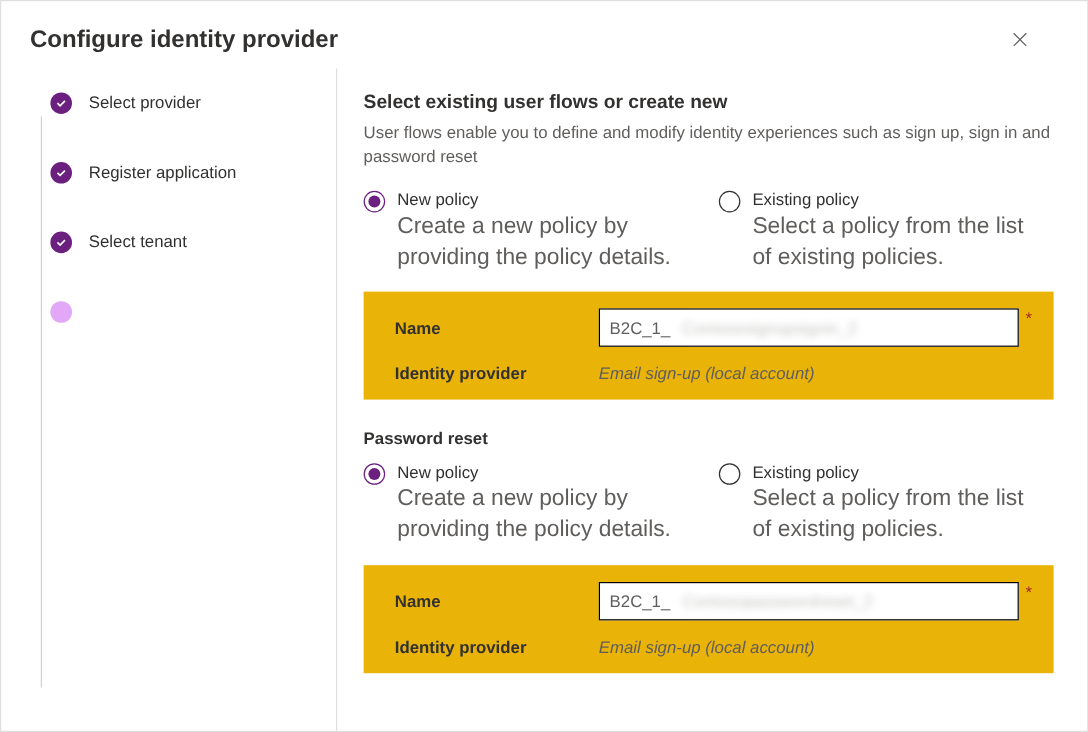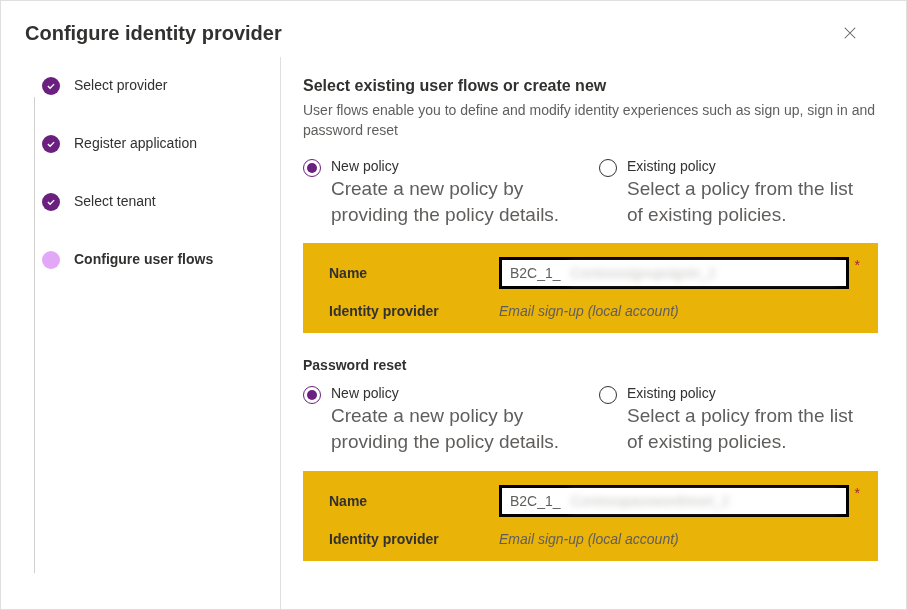--- a/index.html
+++ b/index.html
@@ -164,21 +164,21 @@
   .text-input-wrap {
     flex: 1;
     display: flex;
     align-items: center;
     position: relative;
   }
   .text-input {
     flex: 1;
     display: flex;
     align-items: center;
-    border: 3px solid #000000;
+    border: 1px solid #000000;
     background: #fff;
     height: 32px;
     padding: 0 8px;
   }
   .text-input .prefix {
     color: #605e5c;
     margin-right: 8px;
   }
   .text-input input {
     border: none;
@@ -234,21 +234,20 @@
         <div class="step-circle done">
           <svg viewBox="0 0 16 16">
               <path d="M3 8 L6.5 11.5 L13 5" stroke="#fff" stroke-width="2.2" fill="none"></path>
             </svg>
         </div>
         <span class="step-label">Select tenant</span>
       </div>
 
       <div class="step current">
         <div class="step-circle current"></div>
-        <span class="step-label">Configure user flows</span>
       </div>
 
     </div>
 
     <div class="content">
       <p class="content-title">Select existing user flows or create new</p>
       <p class="content-desc">User flows enable you to define and modify identity experiences such as sign up, sign in and password reset</p>
 
       <div class="options">
         <div class="option">

